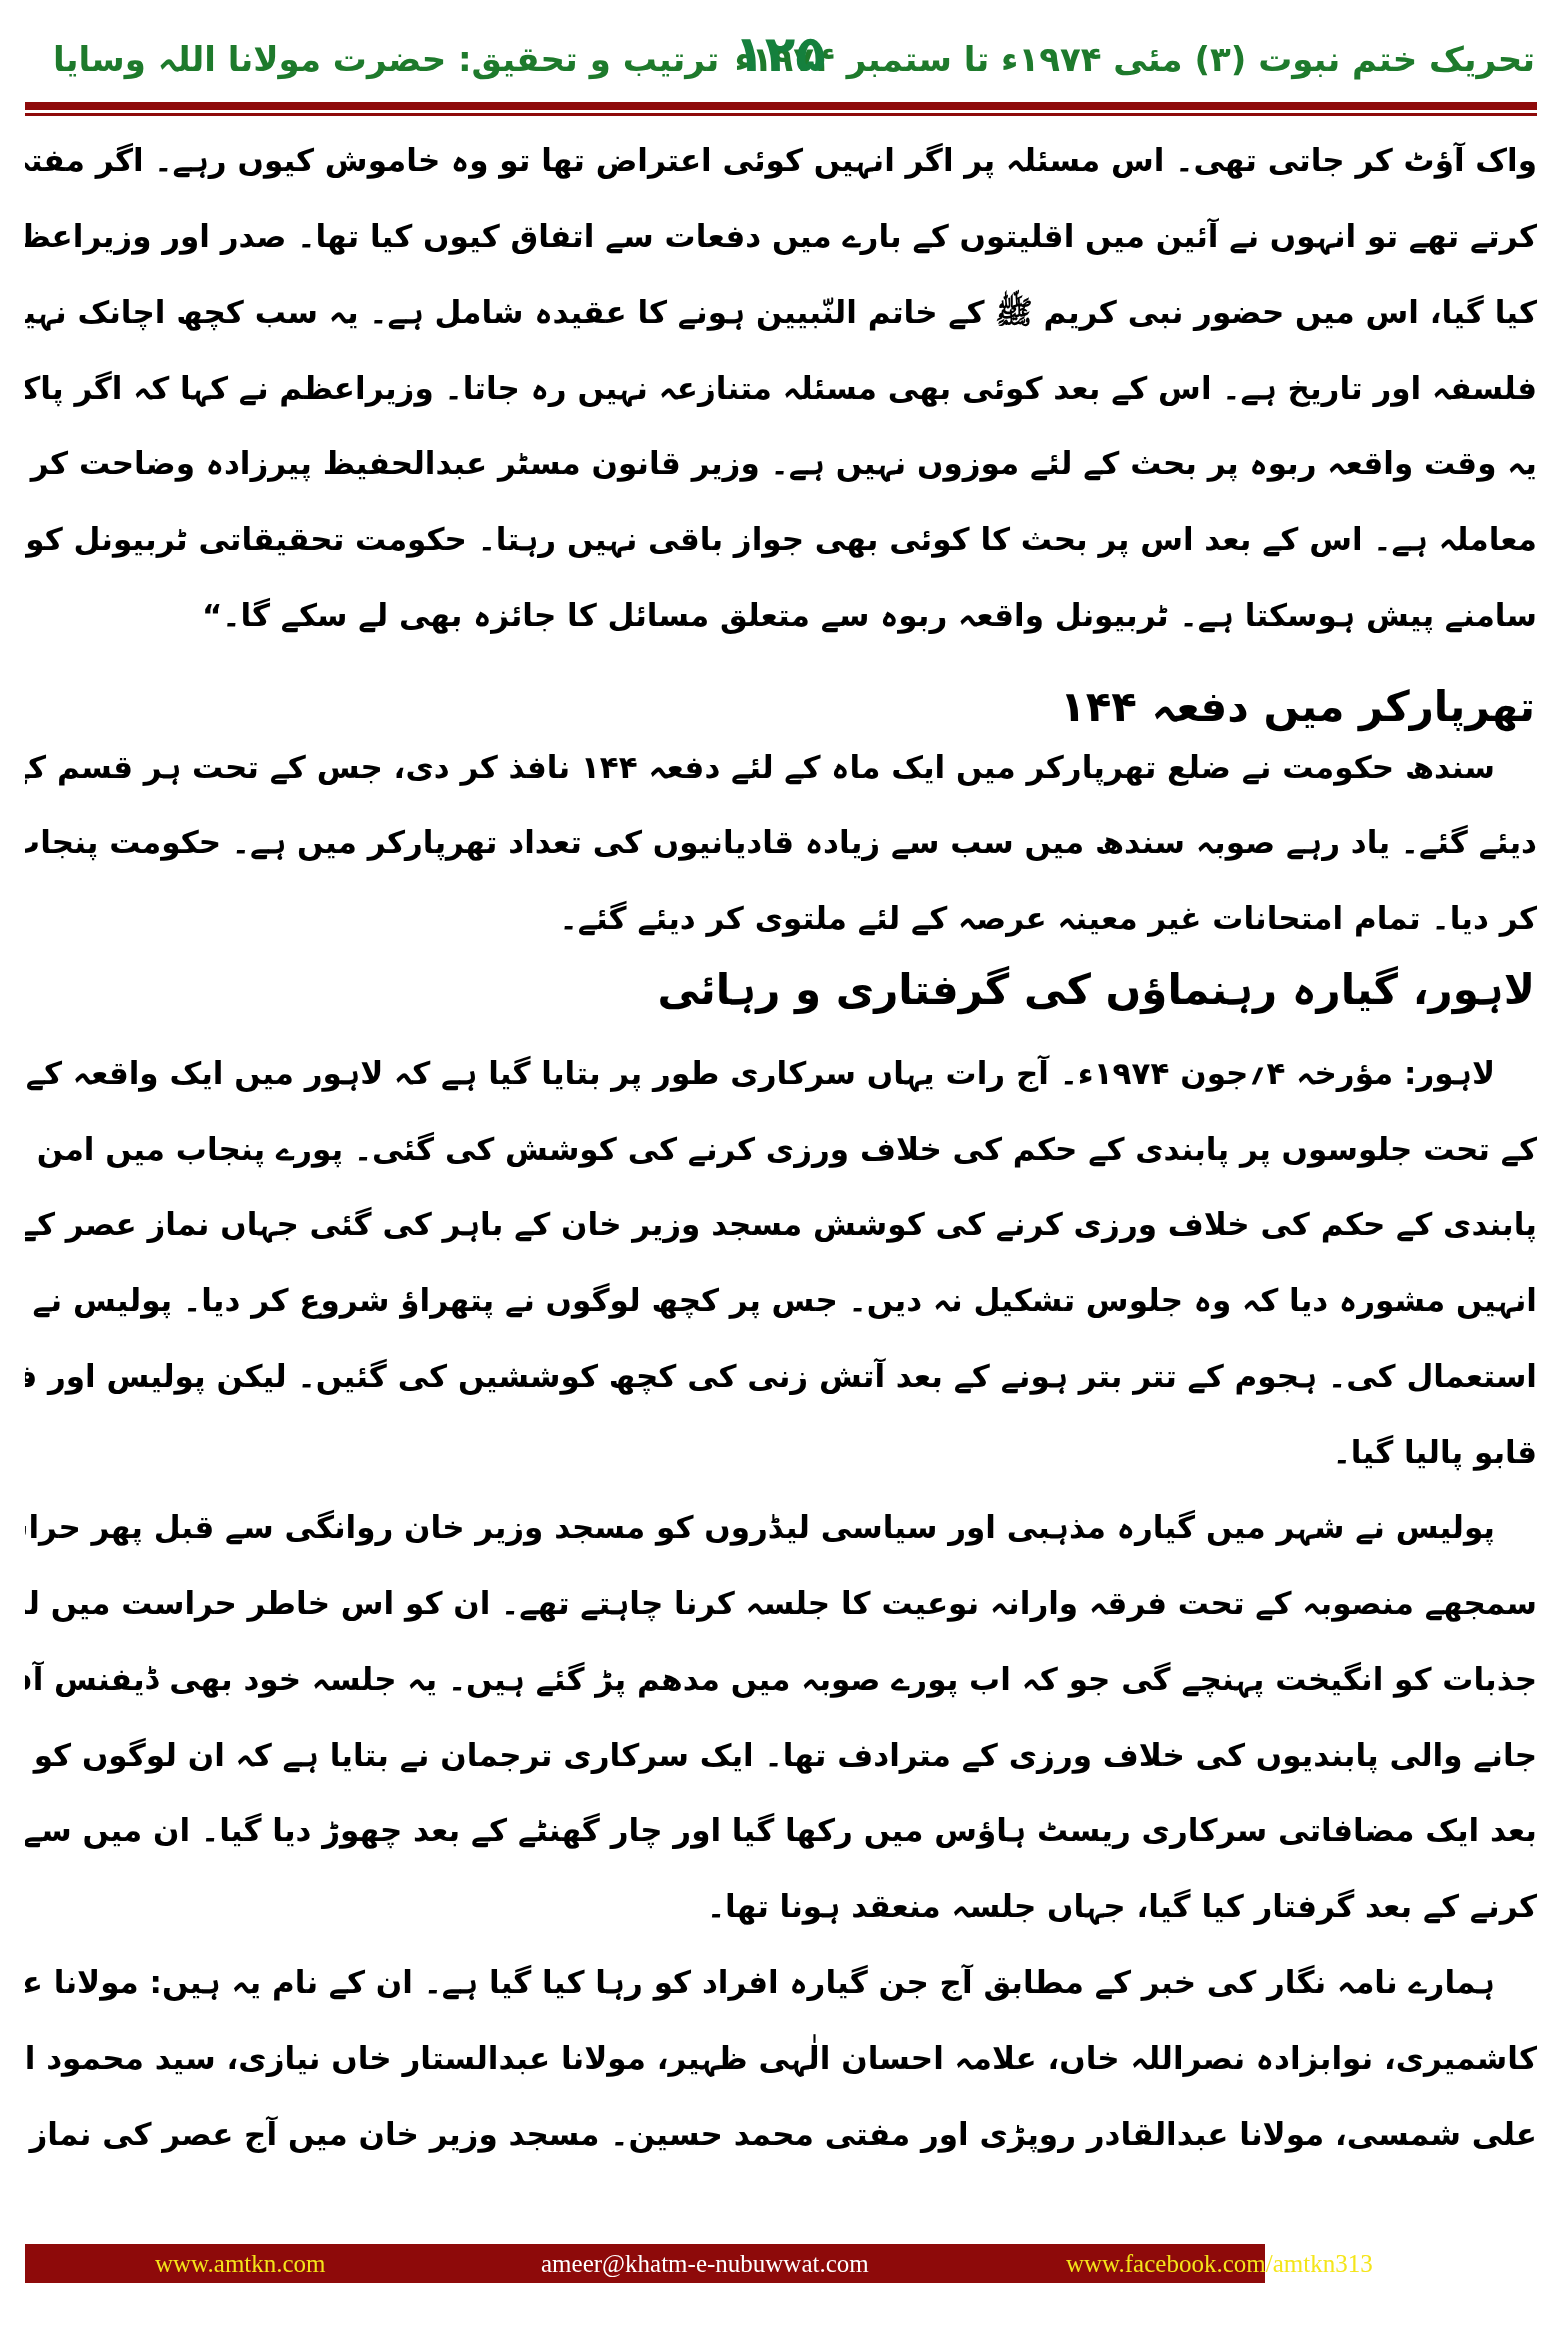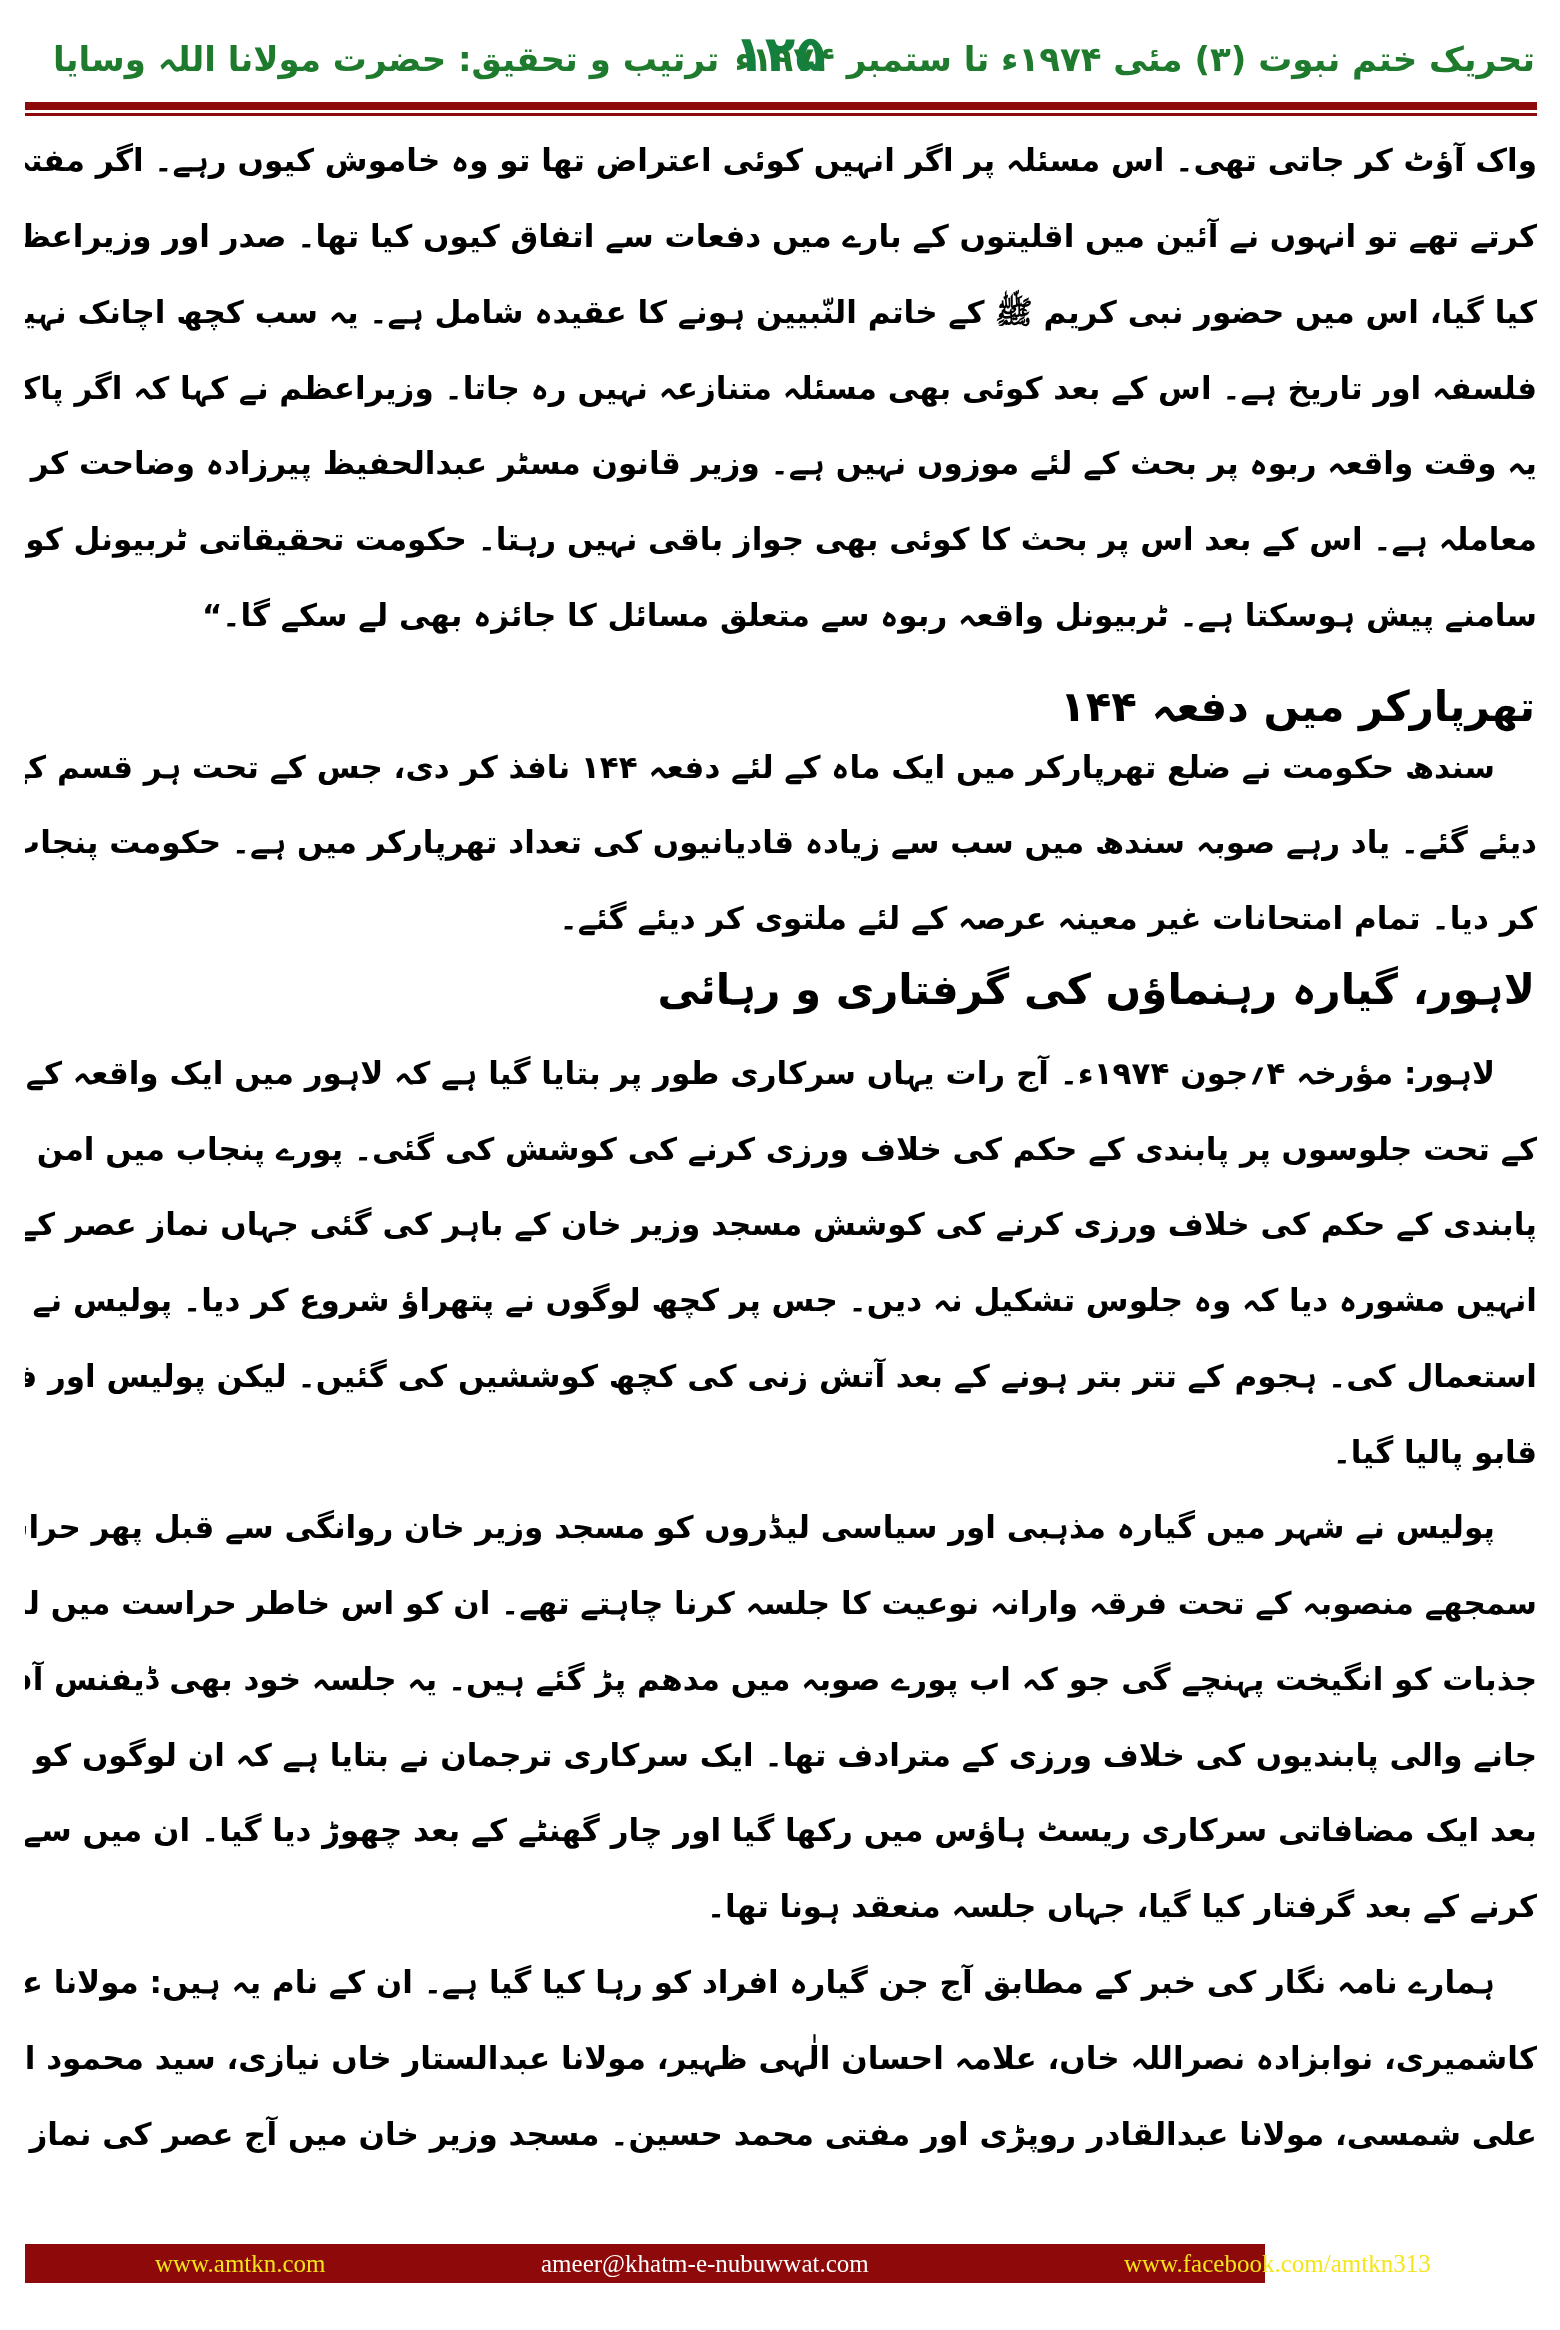--- a/index.html
+++ b/index.html
@@ -11,21 +11,21 @@
   .rule-thick { position: absolute; left: 25px; width: 1512px; top: 102px; height: 7.6px; background: #8e0a0a; }
   .rule-thin { position: absolute; left: 25px; width: 1512px; top: 113px; height: 2.5px; background: #8e0a0a; }
   .line { position: absolute; left: 25px; width: 1512px; direction: rtl; font-size: 31px; font-weight: bold; color: #000; white-space: nowrap; text-align: justify; text-align-last: justify; height: 52px; line-height: 52px; overflow: hidden; }
   .line.last { text-align-last: right; }
   .line.indent { padding-right: 42px; width: 1470px; }
   .heading { position: absolute; right: 25px; direction: rtl; font-size: 42px; font-weight: bold; color: #000; white-space: nowrap; height: 64px; line-height: 64px; }
   .footer { position: absolute; left: 25px; width: 1240px; top: 2244px; height: 39px; background: #8e0a0a; }
   .footer span { position: absolute; top: 0; line-height: 39px; font-family: "Liberation Serif", serif; font-size: 25px; white-space: nowrap; }
   .f1 { left: 130px; color: #f4e51a; }
   .f2 { left: 516px; color: #ffffff; }
-  .f3 { left: 1099px; color: #f4e51a; text-align: center; }
+  .f3 { left: 1041px; color: #f4e51a; text-align: center; }
 </style>
 </head>
 <body>
 
 <div class="hdr hdr-right">تحریک ختم نبوت (۳) مئی ۱۹۷۴ء تا ستمبر ۱۹۷۴ء</div>
 <div class="page-num">۱۲۵</div>
 <div class="hdr hdr-left">ترتیب و تحقیق: حضرت مولانا اللہ وسایا</div>
 <div class="rule-thick"></div>
 <div class="rule-thin"></div>
 

